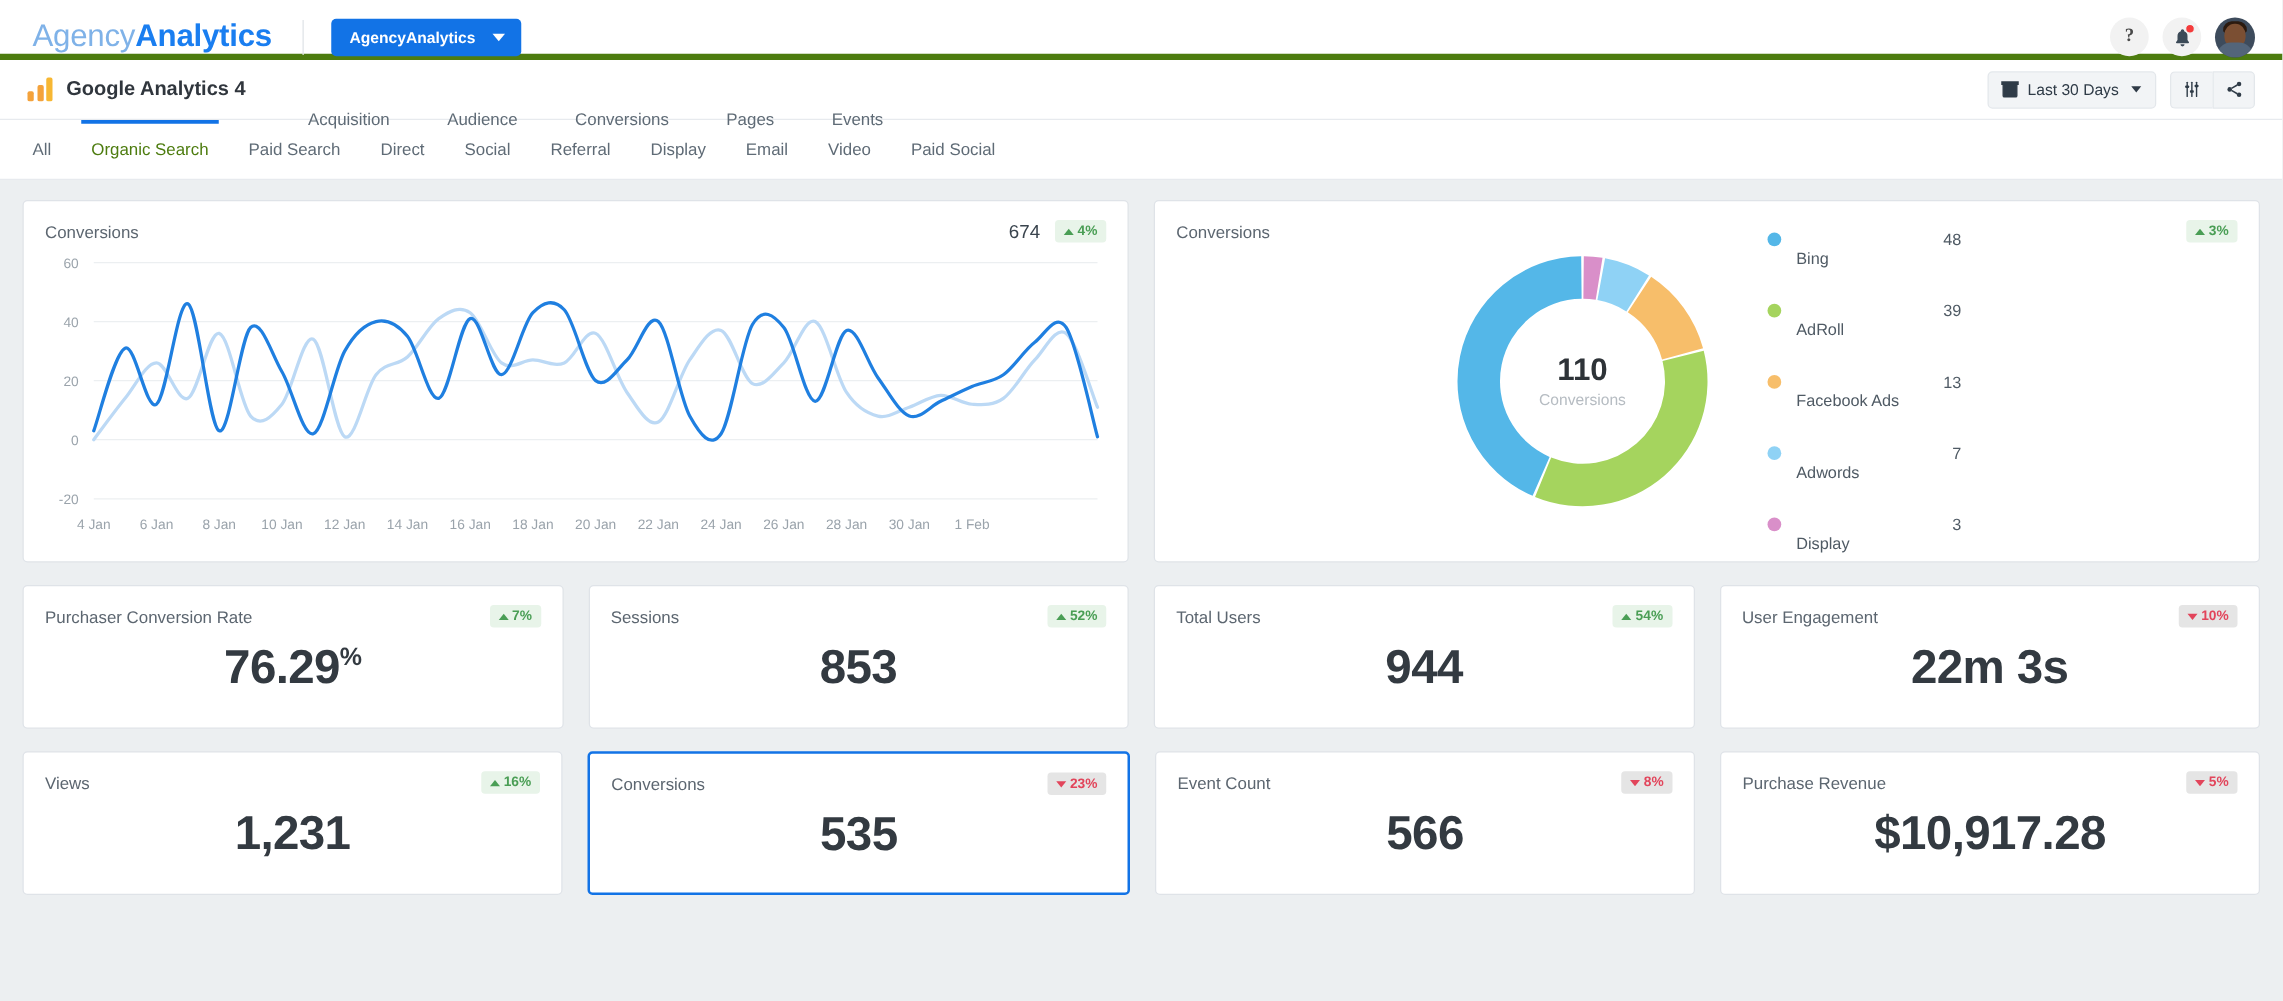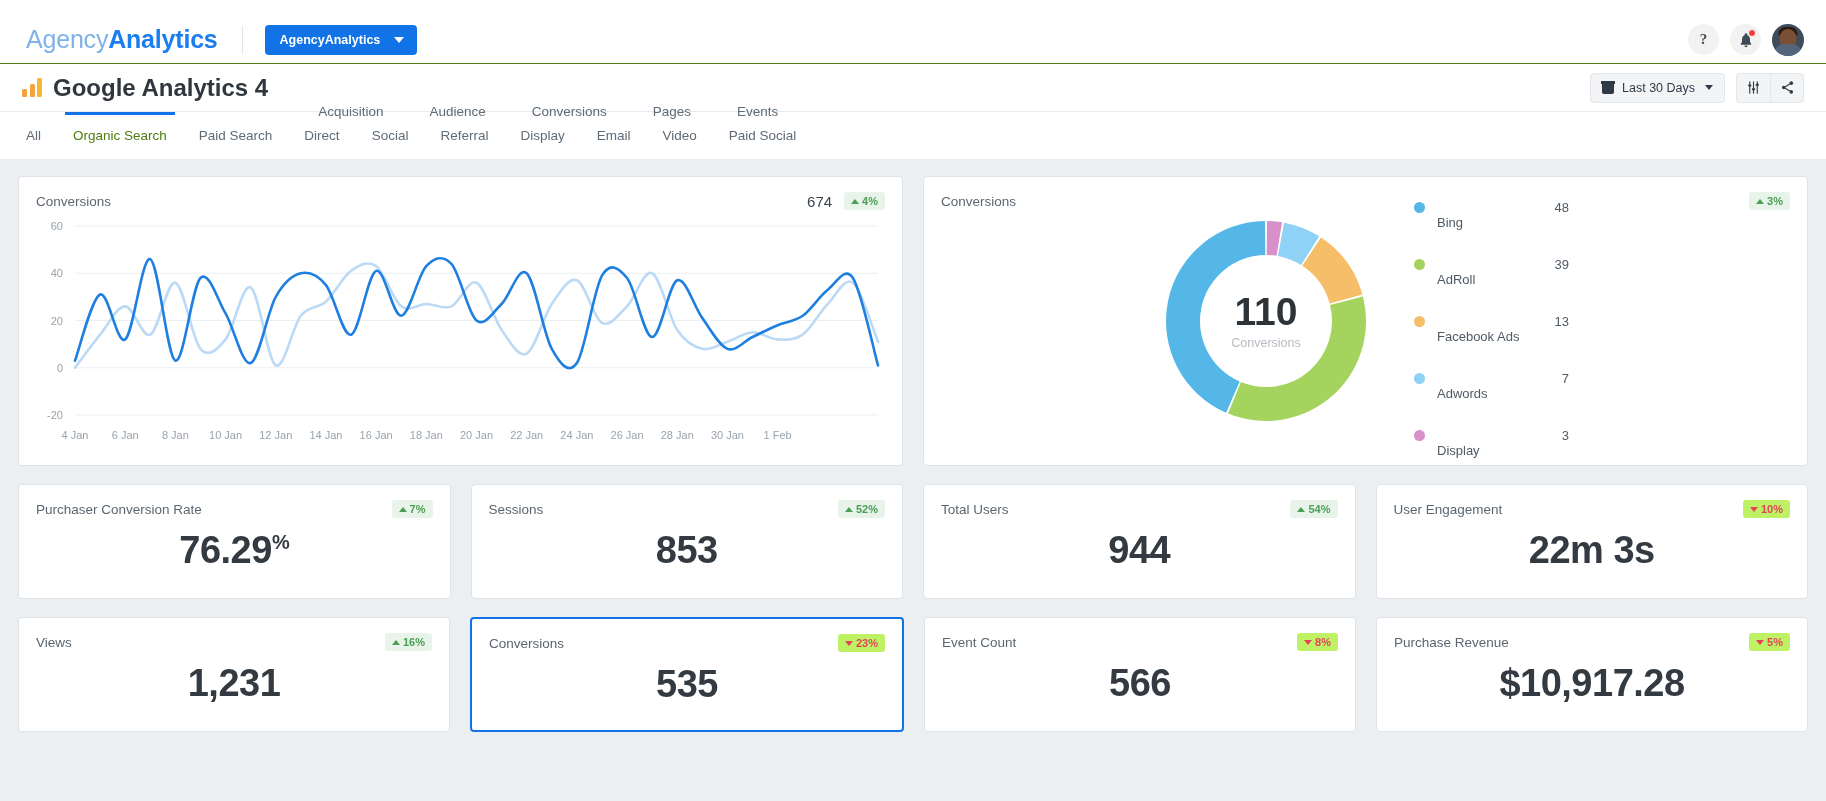--- a/index.html
+++ b/index.html
@@ -6,24 +6,24 @@
   html, body {
     width: 1826px; height: 801px;
     background: #eceff1;
     font-family: "Liberation Sans", sans-serif;
     overflow: hidden;
     -webkit-font-smoothing: antialiased;
   }
 
   
   .topbar {
-    height: 64px; background: #ffffff;
+    height: 48px; background: #ffffff;
     display: flex; align-items: center;
     padding: 16px 22px 0 26px;
-    border-bottom: 1px solid #4d7c0f;
+    border-bottom: 5px solid #4d7c0f;
     position: relative;
   }
   .brand { font-size: 25px; letter-spacing: -0.2px; white-space: nowrap; }
   .brand .b1 { color: #7fb2e8; font-weight: 400; }
   .brand .b2 { color: #1a7ef0; font-weight: 700; }
   .brand-divider {
     width: 1px; height: 28px; background: #dfe3e8;
     margin: 0 22px 0 24px;
   }
   .account-btn {
@@ -88,21 +88,21 @@
     display: flex; align-items: center;
     padding: 0 22px 0 22px;
     border-bottom: 1px solid #e7eaee;
   }
   .ga-logo { display: flex; align-items: flex-end; gap: 2.5px; height: 19px; margin-right: 11px; }
   .ga-logo i { display: block; width: 5px; border-radius: 1.5px; }
   .ga-b1 { height: 8px;  background: #f4a23b; }
   .ga-b2 { height: 13px; background: #f4a23b; }
   .ga-b3 { height: 19px; background: #f7b733; }
   .page-title {
-    font-size: 24px; font-weight: 700; color: #30363d;
+    font-size: 16px; font-weight: 700; color: #30363d;
     margin-right: 27px; white-space: nowrap;
   }
   .nav-tabs { display: flex; align-items: center; gap: 0; }
   .nav-tabs a {
     font-size: 13.5px; color: #5f6b76; text-decoration: none;
     padding: 0 23px; white-space: nowrap; cursor: pointer; margin-top: 48px;
   }
   .sub-right { margin-left: auto; display: flex; align-items: center; gap: 11px; }
   .date-btn {
     background: #f2f4f6; border: 1px solid #e3e7eb; border-radius: 4px;
@@ -170,21 +170,21 @@
   .card-title { font-size: 13.5px; color: #5c6670; white-space: nowrap; }
   .head-right { margin-left: auto; display: flex; align-items: center; gap: 12px; }
   .big-total { font-size: 15px; color: #3a444e; }
 
   .badge {
     display: inline-flex; align-items: center; gap: 3px;
     border-radius: 3px; padding: 3px 7px;
     font-size: 11px; font-weight: 700; white-space: nowrap;
   }
   .badge.up   { background: #e8f4e9; color: #4a9e55; }
-  .badge.down { background: #bef264; color: #e2455b; }
+  .badge.down { background: #e5e5e5; color: #e2455b; }
   .tri-up {
     width: 0; height: 0;
     border-left: 4px solid transparent; border-right: 4px solid transparent;
     border-bottom: 5px solid #4a9e55;
   }
   .tri-dn {
     width: 0; height: 0;
     border-left: 4px solid transparent; border-right: 4px solid transparent;
     border-top: 5px solid #e2455b;
   }
@@ -199,21 +199,21 @@
     display: flex; align-items: center; justify-content: center;
     gap: 44px; height: 232px; padding-bottom: 10px;
   }
   .donut-holder { position: relative; width: 208px; height: 208px; }
   .donut-center {
     position: absolute; inset: 0;
     display: flex; flex-direction: column;
     align-items: center; justify-content: center;
     pointer-events: none;
   }
-  .donut-num { font-size: 39px; font-weight: 700; color: #2e3338; line-height: 1.05; }
+  .donut-num { font-size: 25px; font-weight: 700; color: #2e3338; line-height: 1.05; }
   .donut-sub { font-size: 12.5px; color: #b6bcc2; margin-top: 3px; }
 
   .legend { display: flex; flex-direction: column; gap: 11px; }
   .leg-row { display: flex; align-items: center; font-size: 13px; color: #4f5a64; }
   .leg-dot { width: 11px; height: 11px; border-radius: 50%; margin-right: 12px; flex: none; }
   .leg-name { width: 104px; white-space: nowrap; margin-top: 31px; }
   .leg-val { width: 28px; text-align: right; color: #4f5a64; }
 
   
   .kpi { flex: 1; height: 115px; }

